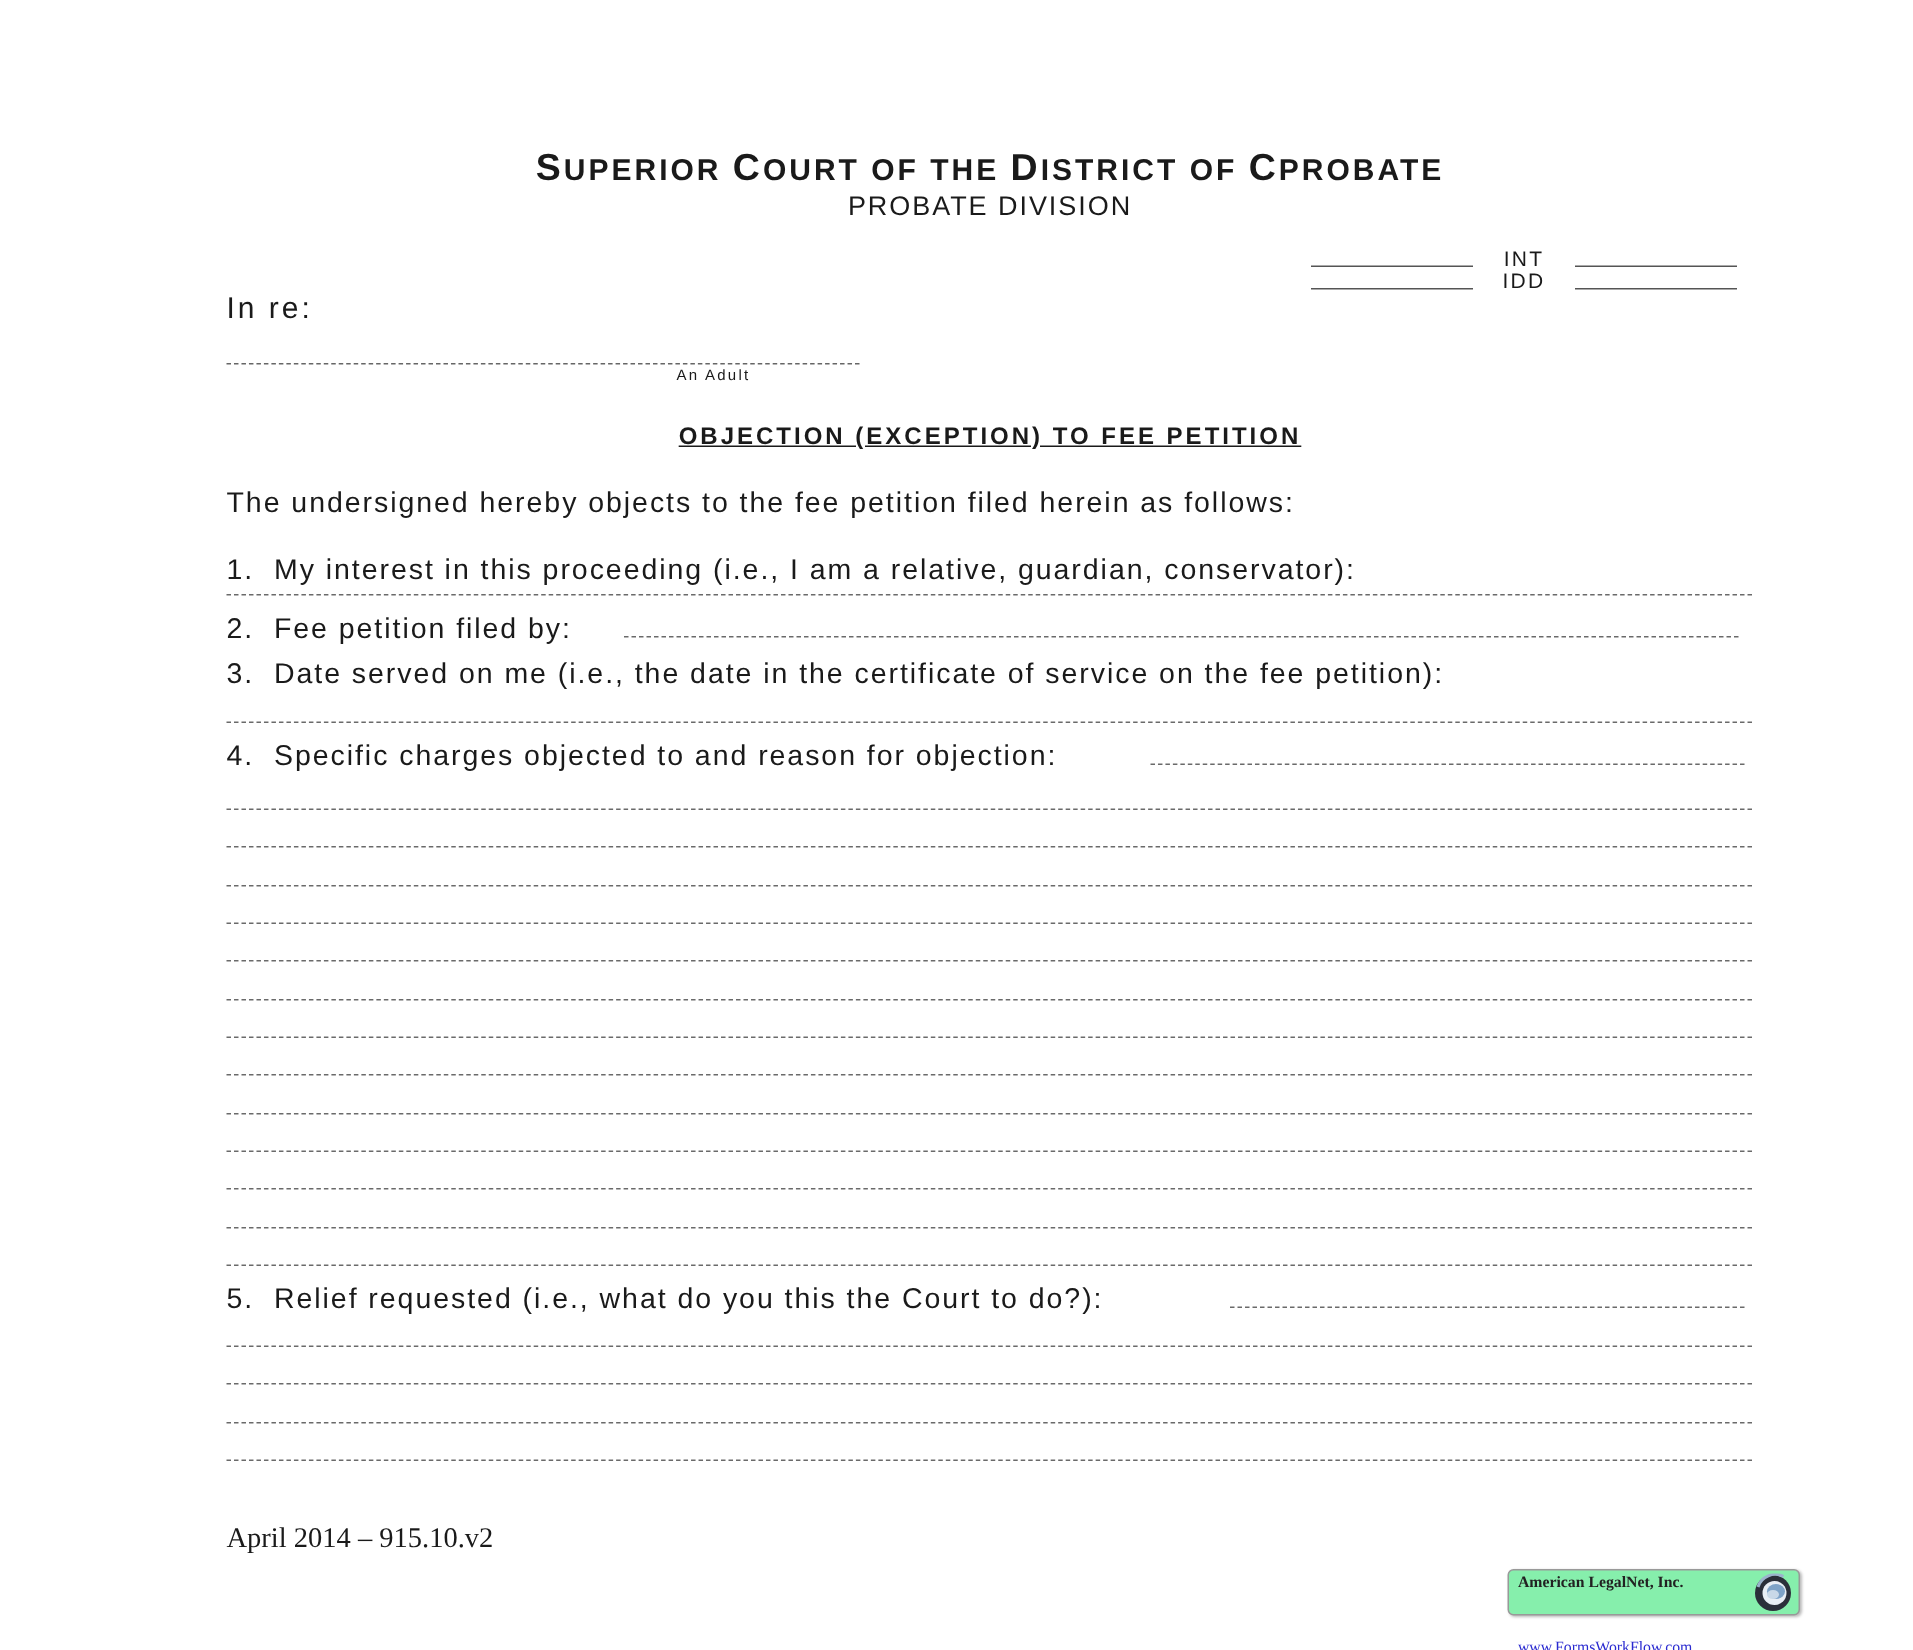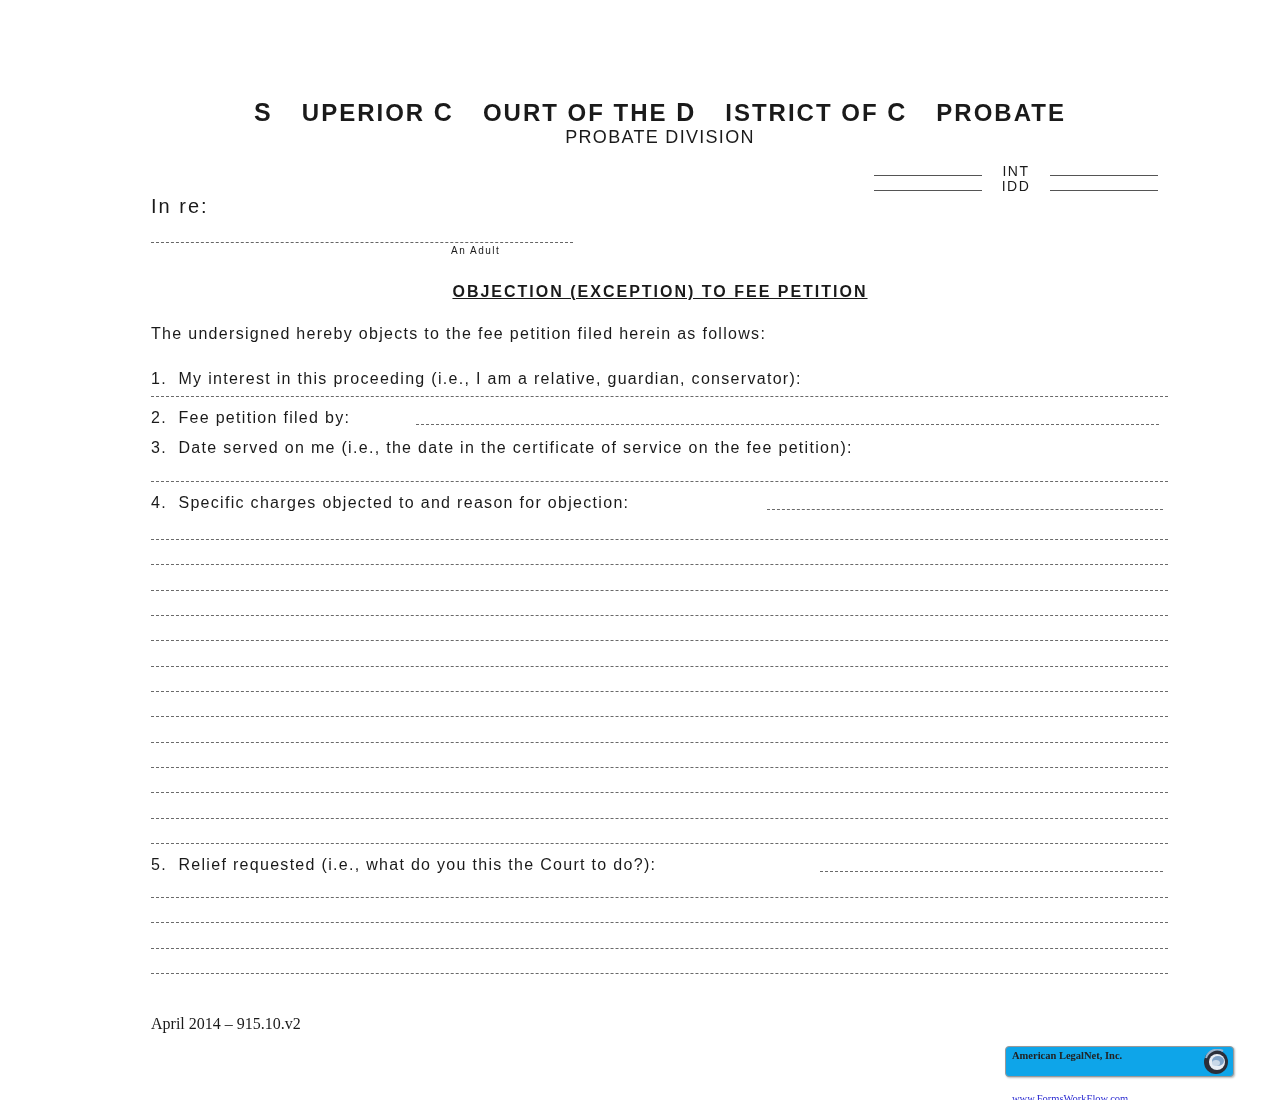--- a/index.html
+++ b/index.html
@@ -2,37 +2,37 @@
 <html><head>
 <meta charset="utf-8">
 <style>
   html, body { margin: 0; padding: 0; background: #ffffff; }
   body { width: 1275px; height: 1100px; position: relative; overflow: hidden; color: #1a1a1a;
          font-family: "Liberation Sans", sans-serif; }
   .abs { position: absolute; }
   .title { top: 98px; left: 0; width: 1320px; text-align: center; font-weight: bold; font-size: 25px;
            letter-spacing: 2px; }
   .title .big { font-size: 25px; }
-  .title .sc { font-size: 24px; margin-left: 29px; }
+  .title .sc { font-size: 20px; }
   .subtitle { top: 127px; left: 0; width: 1320px; text-align: center; font-size: 18px; letter-spacing: 1.3px; }
   .case-box { top: 164px; left: 874px; width: 285px; font-size: 14px; letter-spacing: 1.5px; }
-  .case-row { display: flex; align-items: flex-start; height: 15px; }
+  .case-row { display: flex; align-items: center; height: 15px; }
   .case-row .blank { width: 108px; border-bottom: 1px solid #555; height: 11px; }
   .case-row .lbl { width: 68px; text-align: center; line-height: 14px; }
   .inre { top: 195px; left: 151px; font-size: 20px; letter-spacing: 2px; }
   .name-line { top: 242px; left: 151px; width: 422px; border-bottom: 1.5px dashed #666; }
   .adult { top: 245px; left: 451px; font-size: 10px; letter-spacing: 1.5px; }
   .form-title { top: 283px; left: 0; width: 1320px; text-align: center; font-weight: bold; font-size: 16px;
                 letter-spacing: 2px; text-decoration: underline; }
-  .para { left: 151px; font-size: 16px; letter-spacing: 1.3px; white-space: nowrap; }
+  .para { left: 151px; font-size: 19px; letter-spacing: 1.3px; white-space: nowrap; }
   .rule { left: 151px; width: 1017px; border-bottom: 1.5px dashed #6a6a6a; height: 0; }
   .inline-rule { border-bottom: 1.5px dashed #6a6a6a; height: 0; }
-  .footer-rev { top: 1015px; left: 151px; font-family: "Liberation Serif", serif; font-size: 16px; }
+  .footer-rev { top: 1015px; left: 151px; font-family: "Liberation Serif", serif; font-size: 19px; }
   .badge { top: 1046px; left: 1005px; width: 193px; height: 29px; border: 1px solid #999; border-radius: 4px;
-           box-shadow: 1px 1px 2px #bbb; background: #0ea5e9; padding-left: 34px; }
+           box-shadow: 1px 1px 2px #bbb; background: #86efac; }
   .badge .co { position: absolute; left: 6px; top: 3px; font-family: "Liberation Serif", serif; font-weight: bold;
                font-size: 10.5px; color: #222; }
   .badge .url { position: absolute; left: 6px; top: 14px; font-family: "Liberation Serif", serif; font-size: 10.5px;
                 color: #2a2ad0; text-decoration: underline; margin-top: 32px; }
   .badge .logo { position: absolute; right: 4px; top: 2px; width: 26px; height: 26px; }
 </style>
 </head>
 <body>
 
 <div class="abs title">

